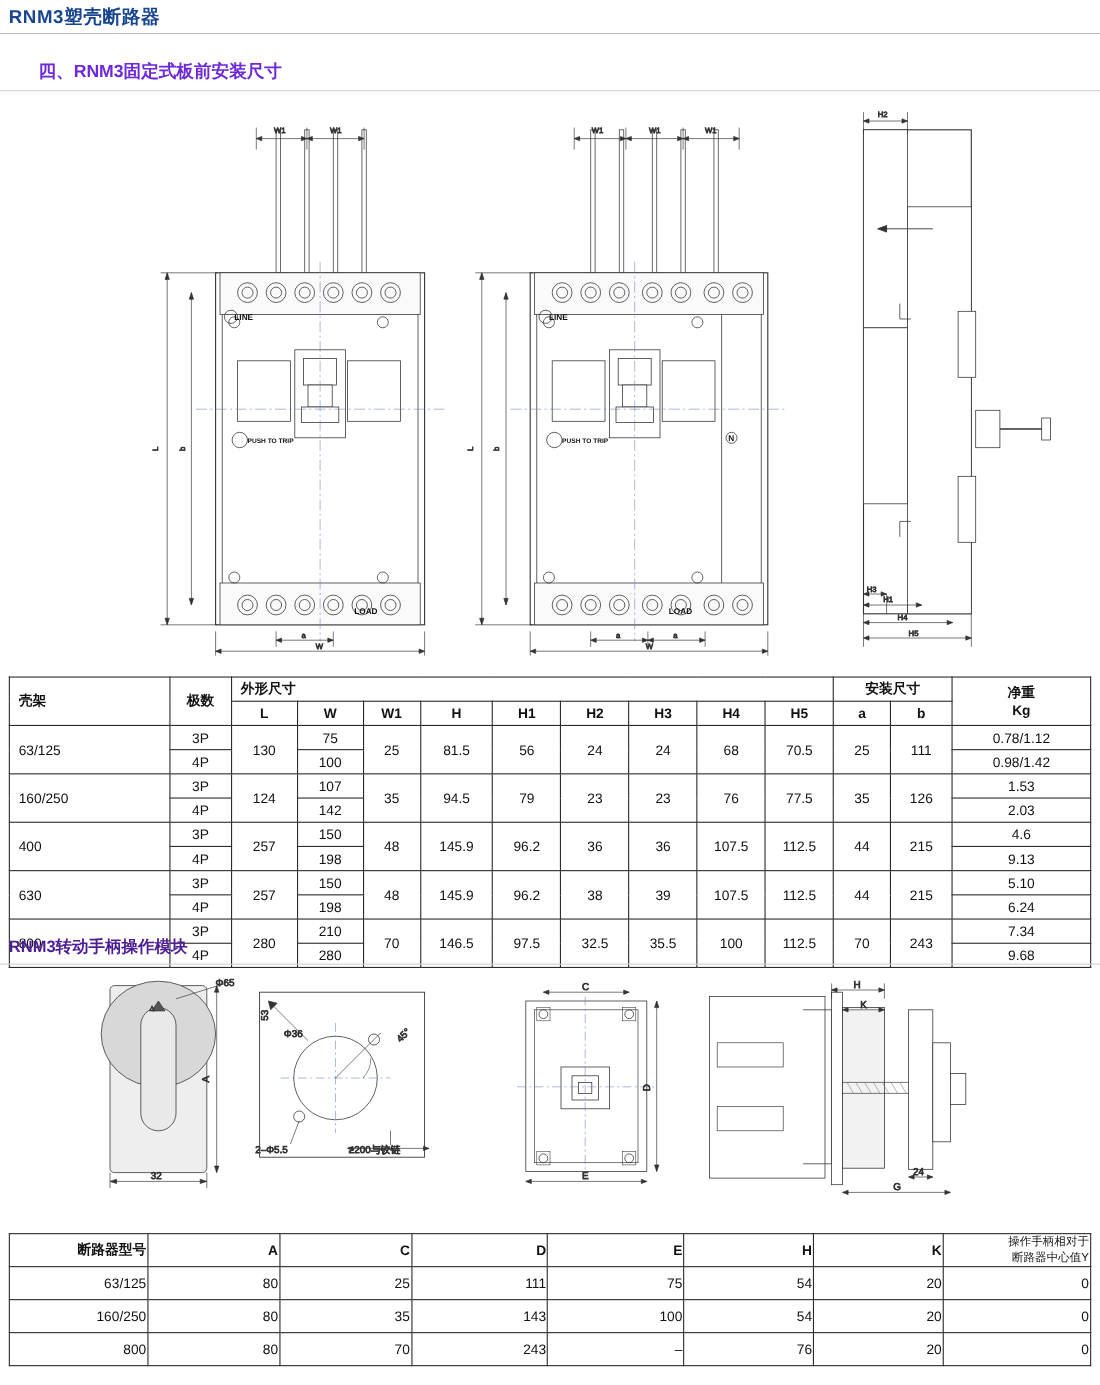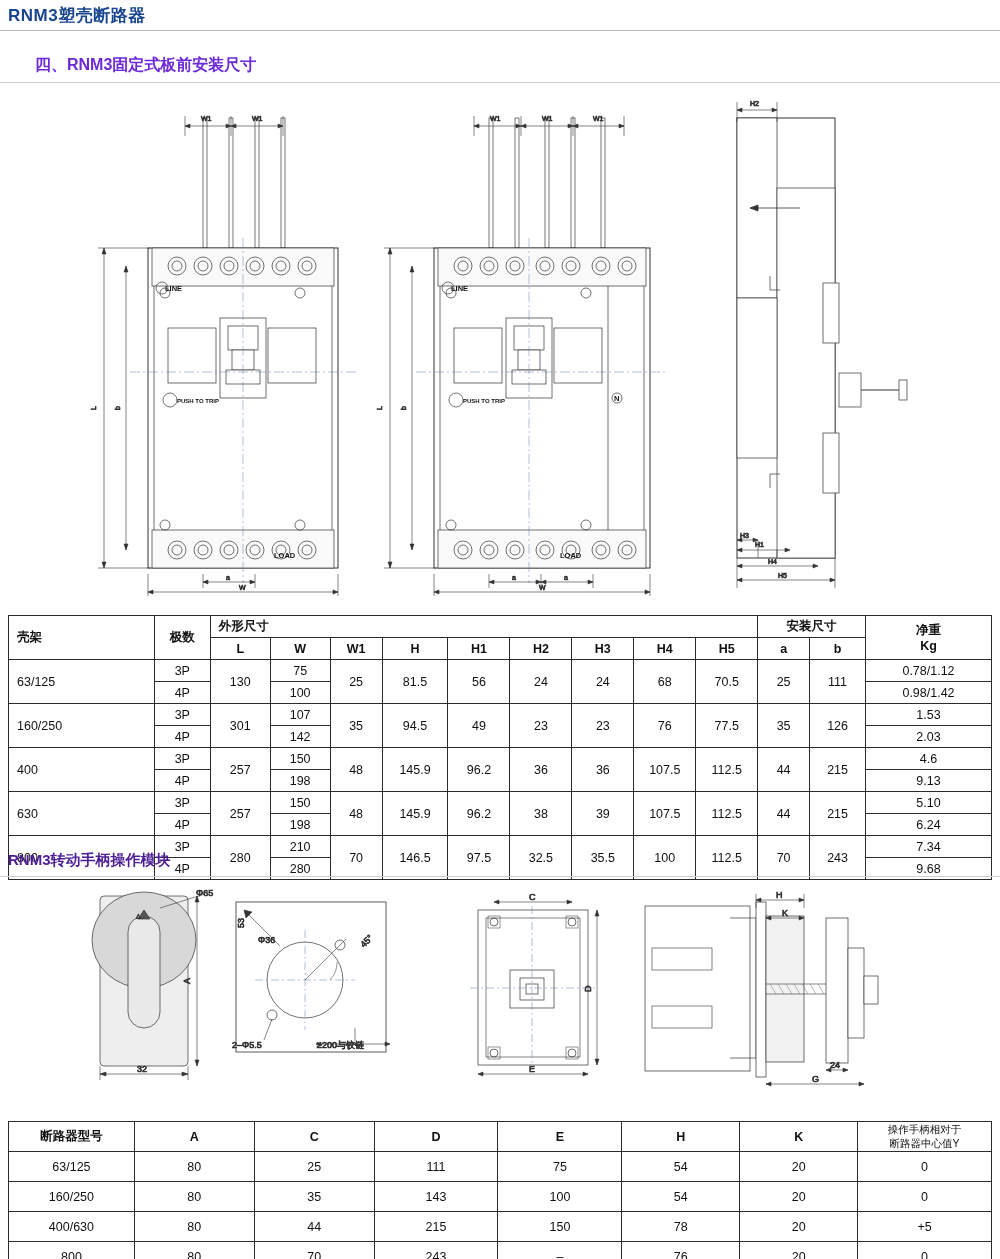--- a/index.html
+++ b/index.html
@@ -38,21 +38,21 @@
     font-size: 15px; font-weight: bold; color: #4c1d95;
   }
   .rule-sec2 {
     position: absolute; left: 0; top: 876px; width: 1000px; height: 1px;
     background: #cfcfcf;
   }
 
   
   .drawing {
     position: absolute;
-    left: 0; top: 88px; width: 1000px; height: 510px;
+    left: 0; top: 88px; width: 1000px; height: 510px; padding-left: 48px;
   }
   .drawing2 {
     position: absolute;
     left: 0; top: 888px; width: 1000px; height: 220px; text-align: center;
   }
   .drawing svg, .drawing2 svg { display: block; }
 
   
   table { border-collapse: collapse; font-size: 12px; margin-top: 11px; }
   .tbl1 {
@@ -69,21 +69,21 @@
   }
   .tbl1 th { font-weight: bold; }
   .tbl1 .hdr-left { padding-left: 8px; text-align: left; }
   .tbl1 td.shell { font-size: 12.5px; }
 
   .tbl2 {
     position: absolute; left: 8px; top: 1110px; width: 984px;
   }
   .tbl2 th, .tbl2 td {
     border: 1px solid #2b2b2b;
-    text-align: center;
+    text-align: right;
     vertical-align: middle;
     height: 30px;
     font-size: 12.5px;
     color: #111;
   }
   .tbl2 th { font-weight: bold; }
   .tbl2 .small2 { font-size: 10.5px; line-height: 1.25; font-weight: normal; }
   .lbl { font-size: 7px; fill: #222; font-family: "Liberation Sans", sans-serif; }
   .lbl-b { font-size: 7.5px; fill: #111; font-weight: bold; font-family: "Liberation Sans", sans-serif; }
   .lbl-m { font-size: 9px; fill: #111; font-family: "Liberation Sans", sans-serif; }
@@ -447,25 +447,25 @@
       </tr>
       <tr>
         <td>4P</td>
         <td>100</td>
         <td>0.98/1.42</td>
       </tr>
 
       <tr>
         <td rowspan="2" class="shell hdr-left">160/250</td>
         <td>3P</td>
-        <td rowspan="2">301</td>
+        <td rowspan="2">124</td>
         <td>107</td>
         <td rowspan="2">35</td>
         <td rowspan="2">94.5</td>
-        <td rowspan="2">49</td>
+        <td rowspan="2">79</td>
         <td rowspan="2">23</td>
         <td rowspan="2">23</td>
         <td rowspan="2">76</td>
         <td rowspan="2">77.5</td>
         <td rowspan="2">35</td>
         <td rowspan="2">126</td>
         <td>1.53</td>
       </tr>
       <tr>
         <td>4P</td>
@@ -741,30 +741,20 @@
         <td>160/250</td>
         <td>80</td>
         <td>35</td>
         <td>143</td>
         <td>100</td>
         <td>54</td>
         <td>20</td>
         <td>0</td>
       </tr>
       <tr>
-        <td>400/630</td>
-        <td>80</td>
-        <td>44</td>
-        <td>215</td>
-        <td>150</td>
-        <td>78</td>
-        <td>20</td>
-        <td>+5</td>
-      </tr>
-      <tr>
         <td>800</td>
         <td>80</td>
         <td>70</td>
         <td>243</td>
         <td>–</td>
         <td>76</td>
         <td>20</td>
         <td>0</td>
       </tr>
     </tbody>

